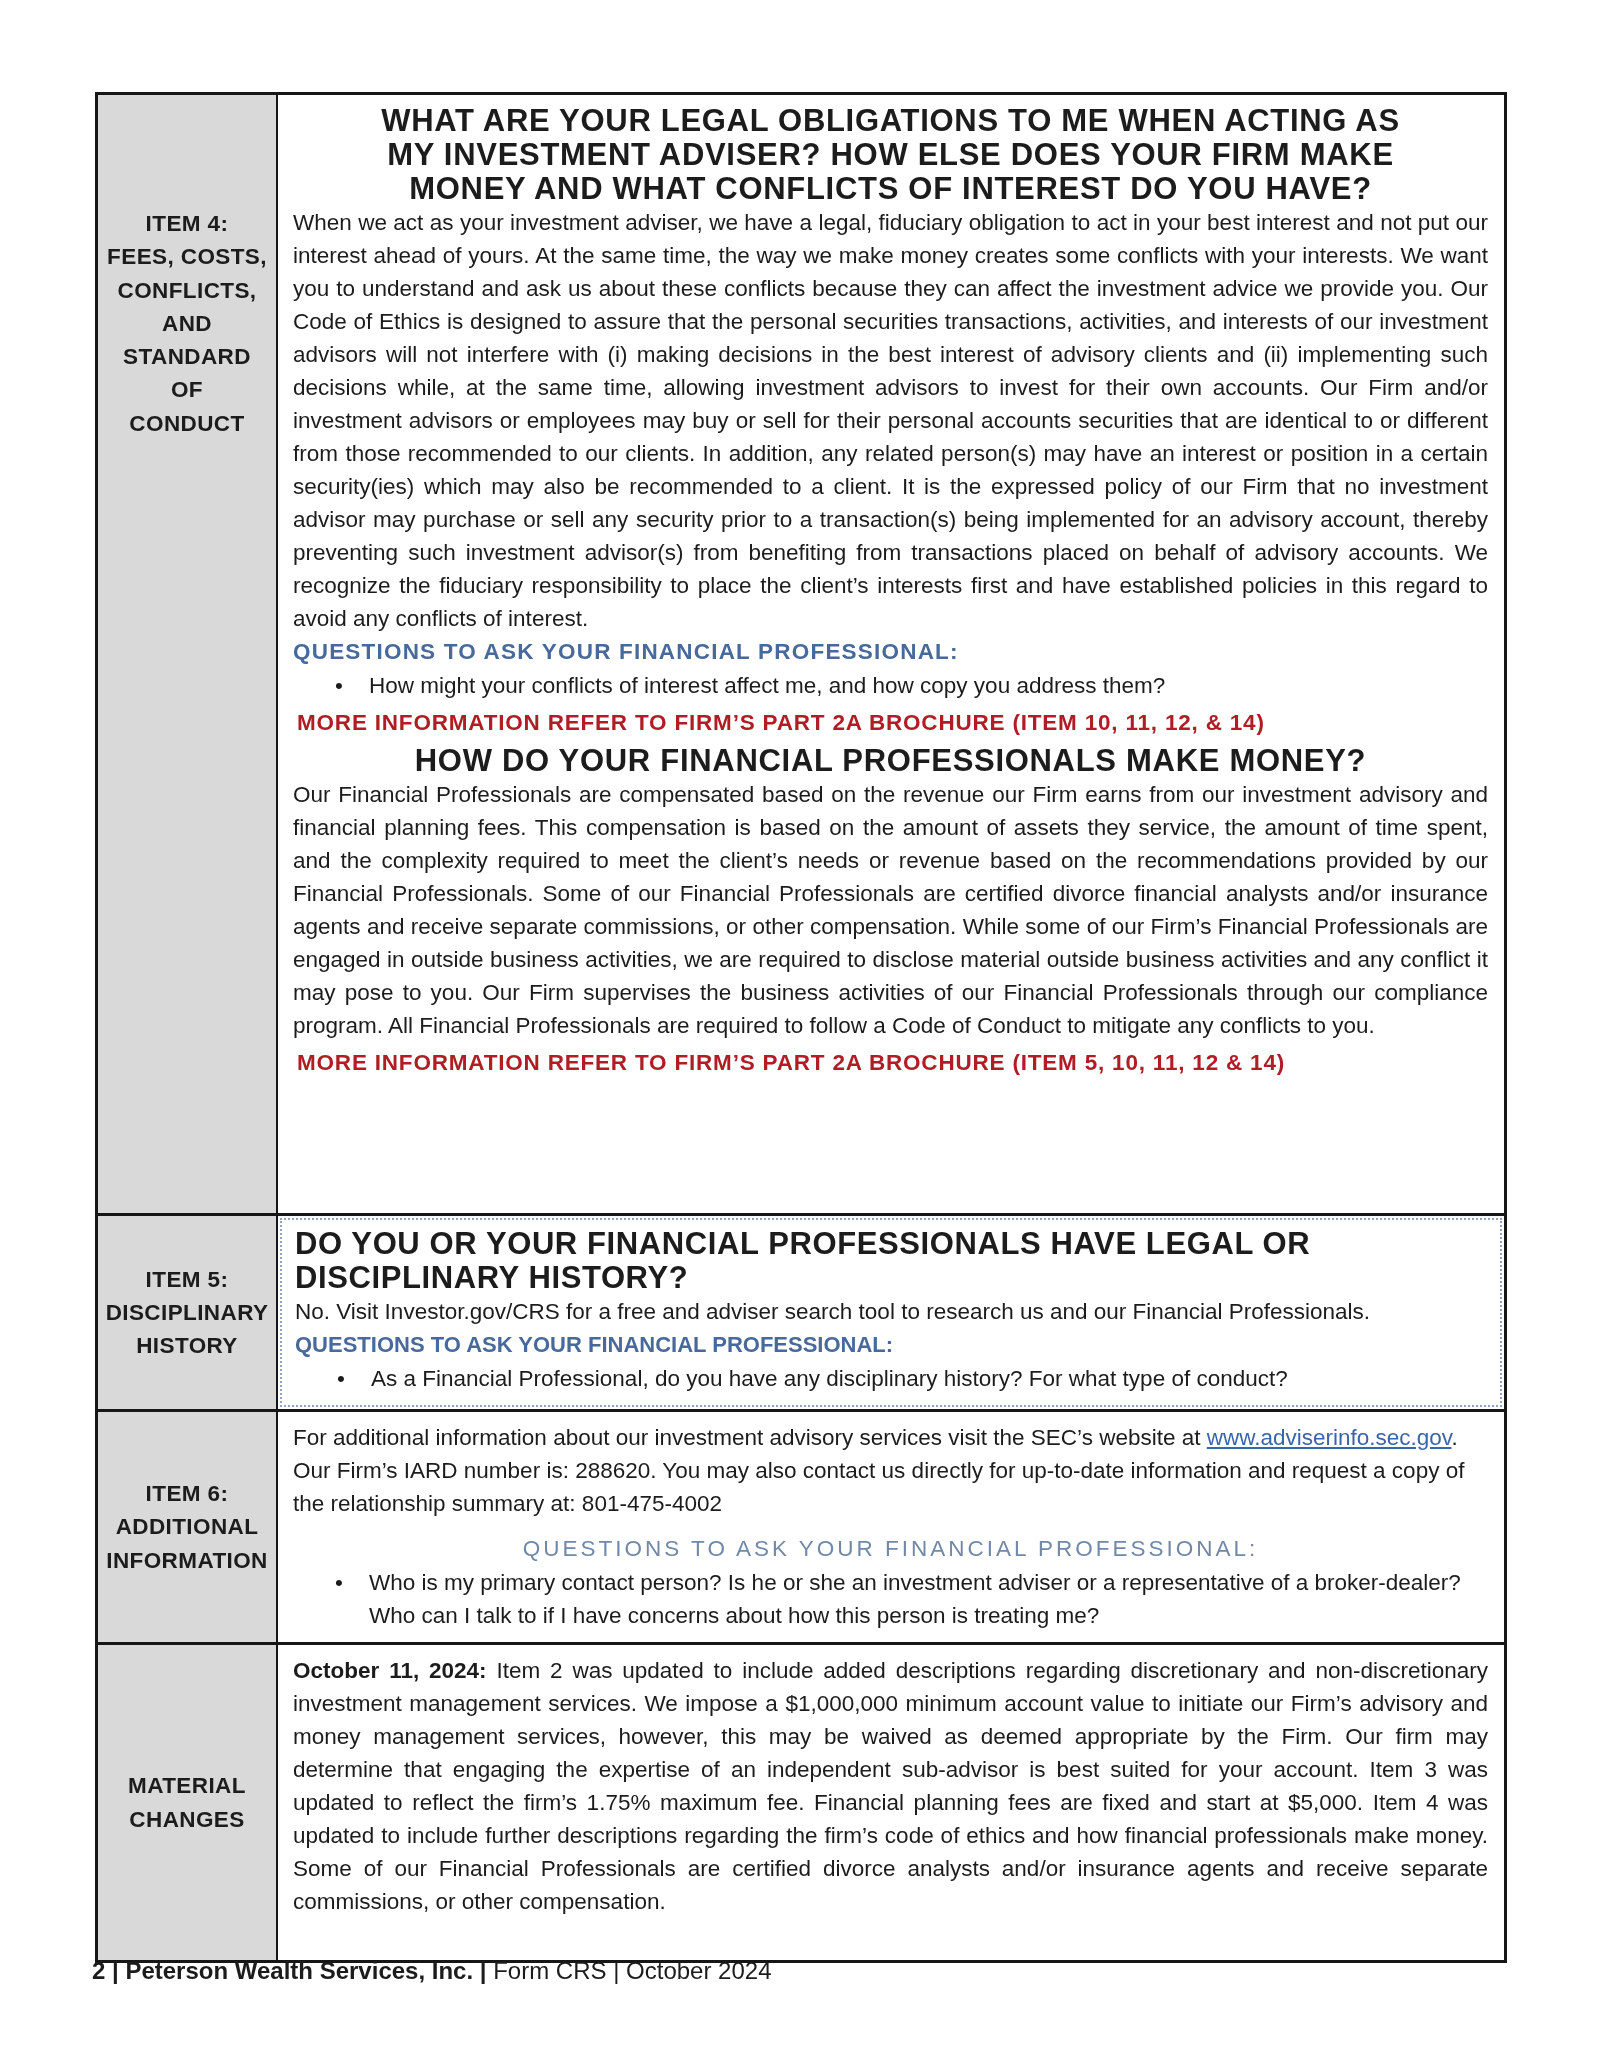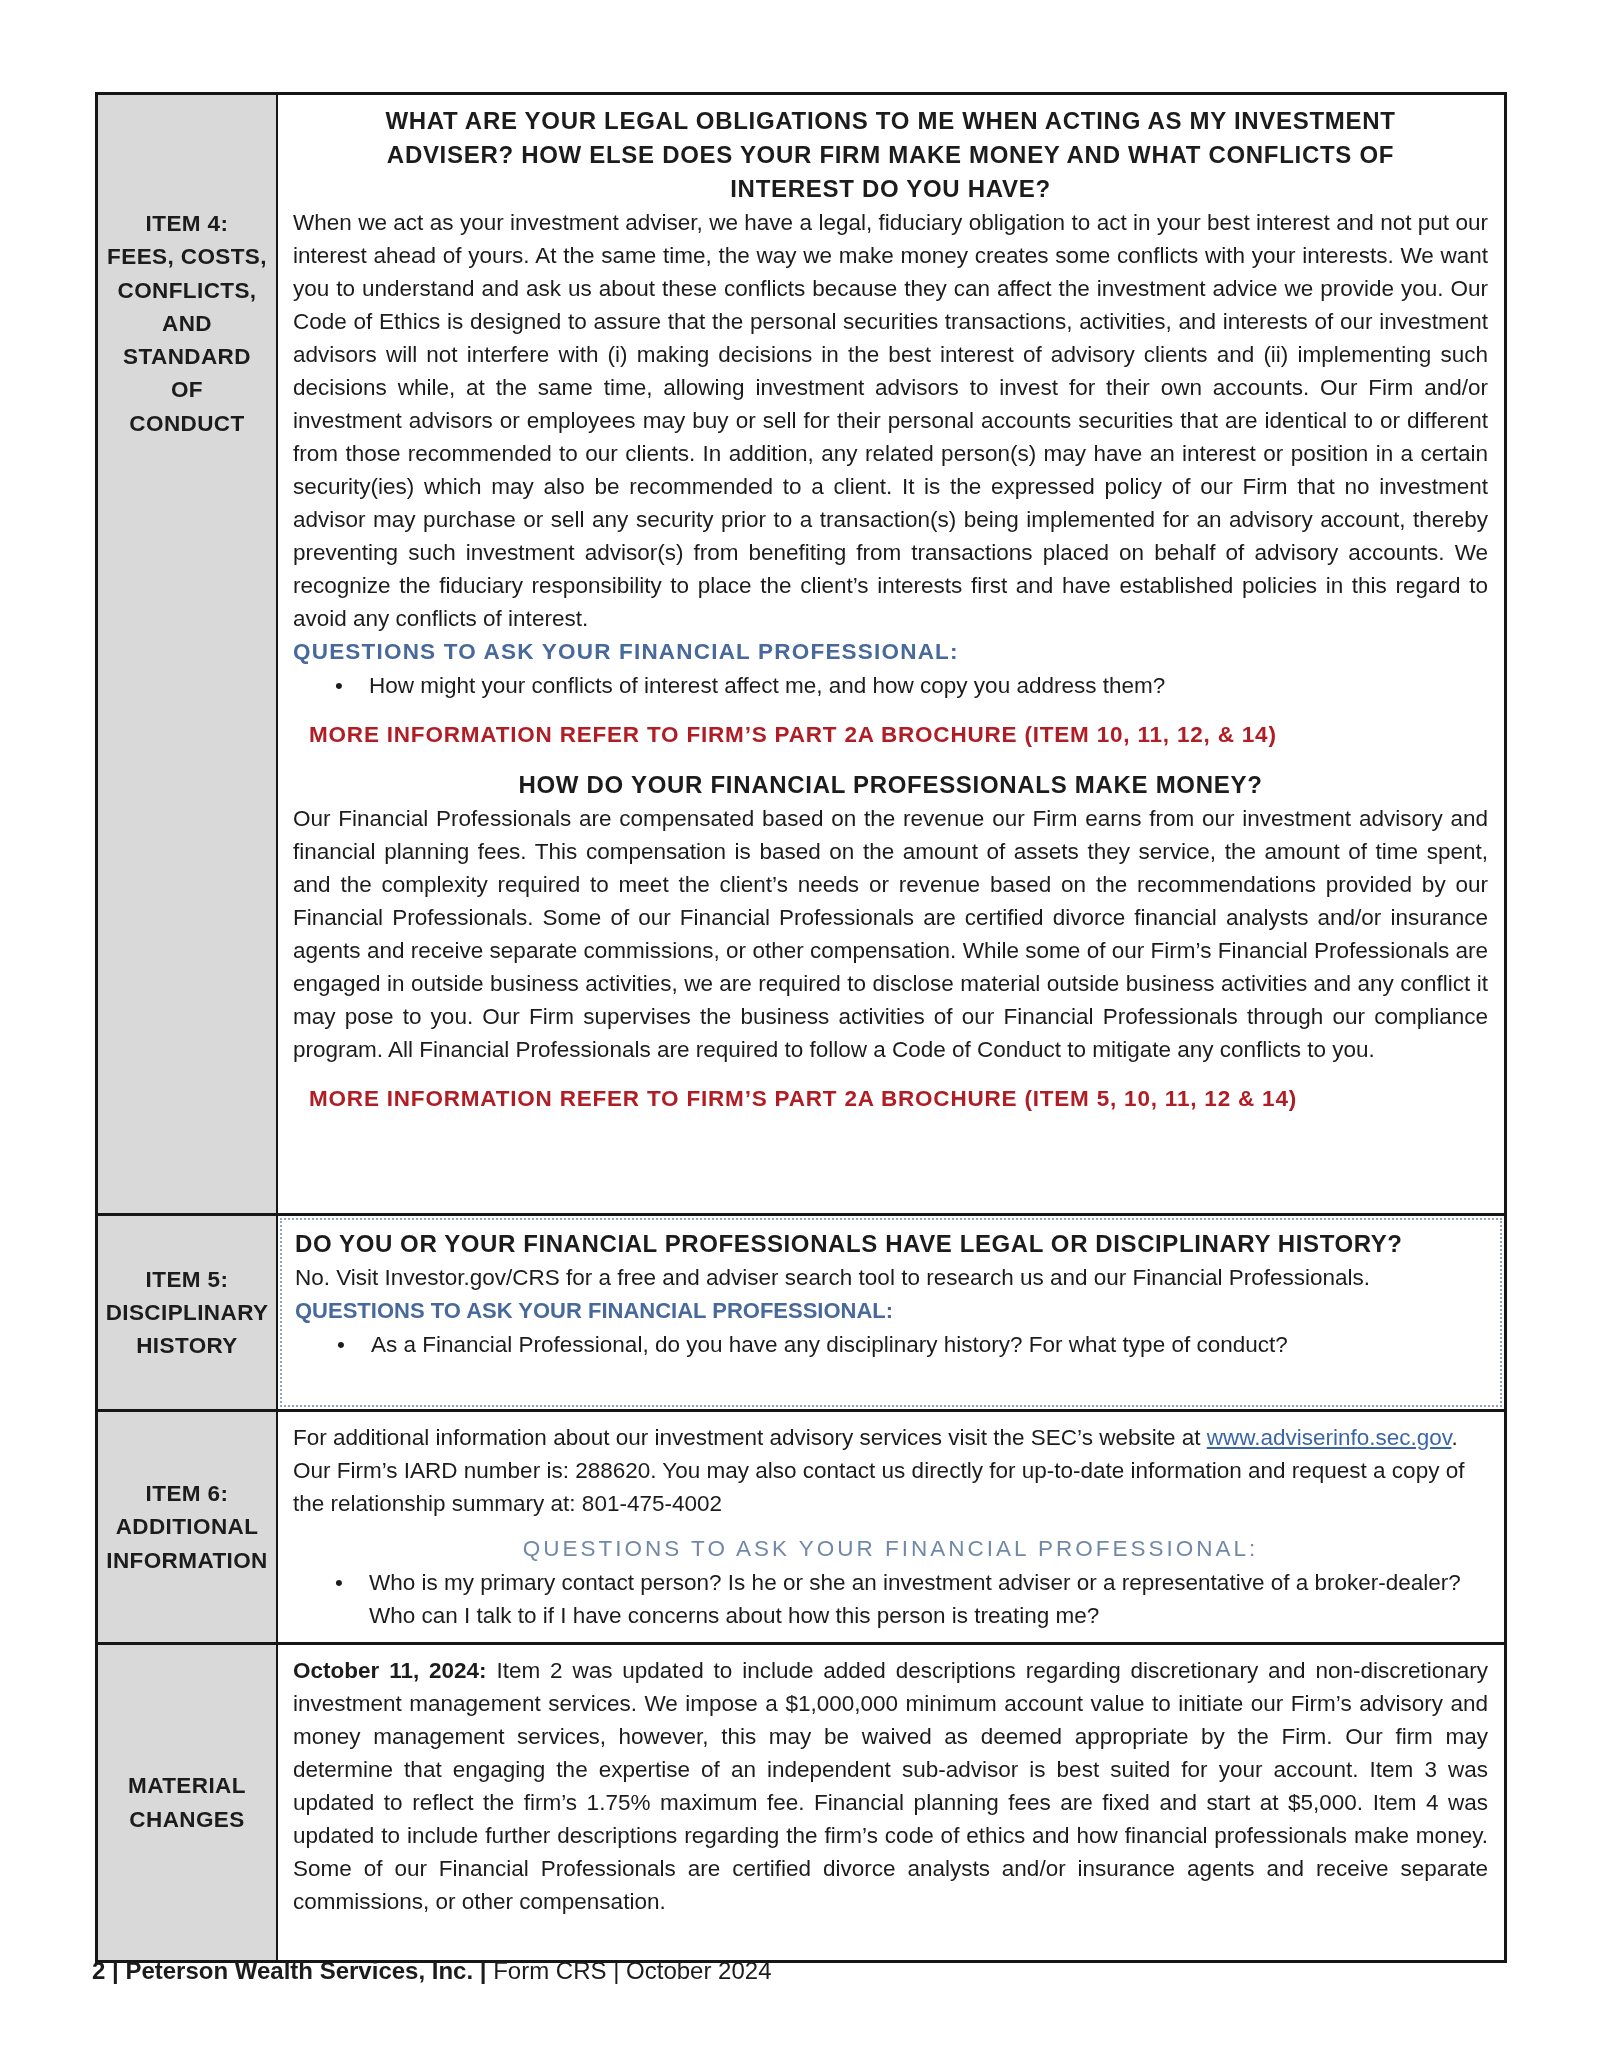--- a/index.html
+++ b/index.html
@@ -37,38 +37,38 @@
   .label-cell.label-top{justify-content:flex-start;padding-top:112px;}
   .content-cell{
     flex:1 1 auto;padding:9px 16px 9px 15px;
     font-size:22.5px;line-height:33px;
   }
   .content-cell.dotted-host{padding:2px;}
   .dotted-box{
     border:2px dotted #93A3BC;height:100%;padding:7px 14px 7px 13px;
   }
   .h-black{
-    margin:0;font-size:24px;font-weight:bold;text-align:center;
+    margin:0;font-size:31px;font-weight:bold;text-align:center;
     letter-spacing:0.7px;line-height:34px;
   }
   .heading-main{max-width:1020px;margin:0 auto;}
   .h-left{text-align:left;letter-spacing:0.6px;}
   .para{margin:0;}
   .justify{text-align:justify;}
   .q-blue{
     margin:0;color:var(--accent-blue);font-weight:bold;
     letter-spacing:1.2px;font-size:22.5px;line-height:33px;
   }
   .q-blue-narrow{letter-spacing:0px;font-size:22px;}
   .q-blue-centered{
     color:var(--accent-blue-light);font-weight:400;text-align:center;
     letter-spacing:3px;margin-top:12px;
   }
   .red-line{
-    margin:16px;color:var(--accent-red);font-weight:bold;
+    margin:4px;color:var(--accent-red);font-weight:bold;
     letter-spacing:0.8px;font-size:22.5px;line-height:34px;
   }
   .bullet{display:flex;margin:1px 0;padding-left:42px;}
   .bullet-marker{flex:0 0 34px;text-align:left;}
   .bullet-text{flex:1 1 auto;}
   .link{color:var(--link-blue);text-decoration:underline;cursor:pointer;}
   .date-lead{font-weight:bold;}
   .footer{
     position:absolute;left:92px;top:1956px;font-size:24px;line-height:30px;
     white-space:nowrap;

